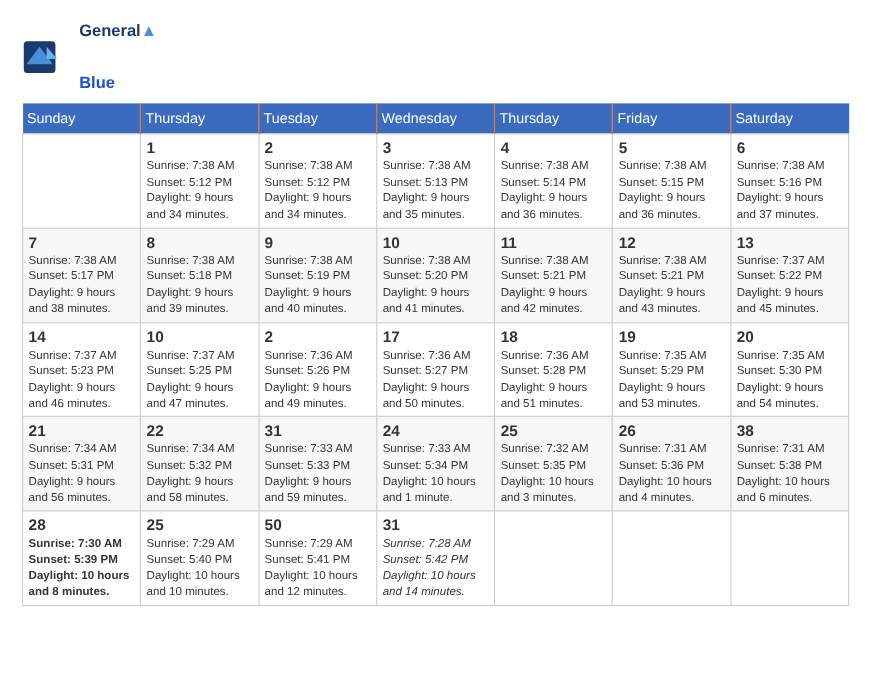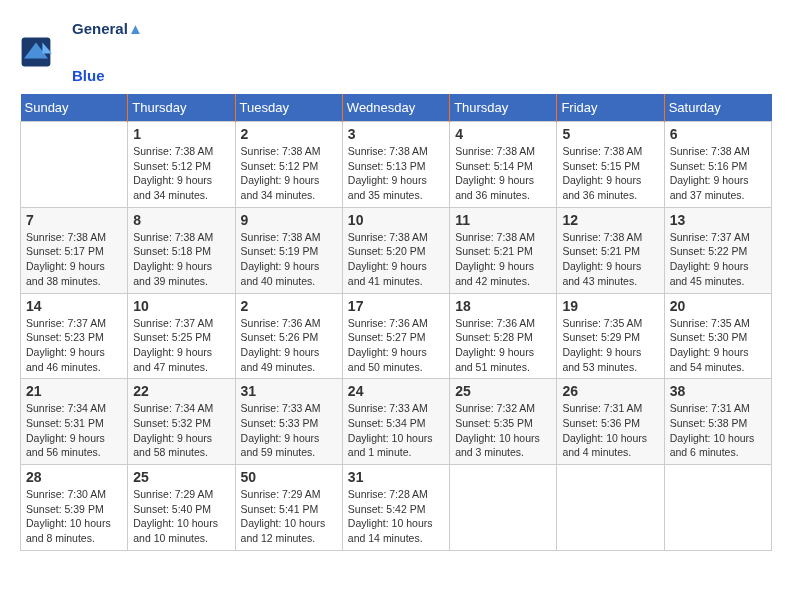--- a/index.html
+++ b/index.html
@@ -307,42 +307,42 @@
           <span class="day-number">38</span>
           <div class="day-info" style="white-space: pre-line;">Sunrise: 7:31 AM
 Sunset: 5:38 PM
 Daylight: 10 hours
 and 6 minutes.</div>
         </td>
       </tr>
       <tr>
         <td>
           <span class="day-number">28</span>
-          <div class="day-info" style="white-space: pre-line;">Sunrise: 7:30 AM
+          <div class="day-info" style="white-space: pre-line; font-weight: bold;">Sunrise: 7:30 AM
 Sunset: 5:39 PM
 Daylight: 10 hours
 and 8 minutes.</div>
         </td>
         <td>
           <span class="day-number">25</span>
           <div class="day-info" style="white-space: pre-line;">Sunrise: 7:29 AM
 Sunset: 5:40 PM
 Daylight: 10 hours
 and 10 minutes.</div>
         </td>
         <td>
           <span class="day-number">50</span>
           <div class="day-info" style="white-space: pre-line;">Sunrise: 7:29 AM
 Sunset: 5:41 PM
 Daylight: 10 hours
 and 12 minutes.</div>
         </td>
         <td>
           <span class="day-number">31</span>
-          <div class="day-info" style="white-space: pre-line;">Sunrise: 7:28 AM
+          <div class="day-info" style="white-space: pre-line; font-style: italic;">Sunrise: 7:28 AM
 Sunset: 5:42 PM
 Daylight: 10 hours
 and 14 minutes.</div>
         </td>
         <td></td>
         <td></td>
         <td></td>
       </tr>
     </tbody>
 </table>

